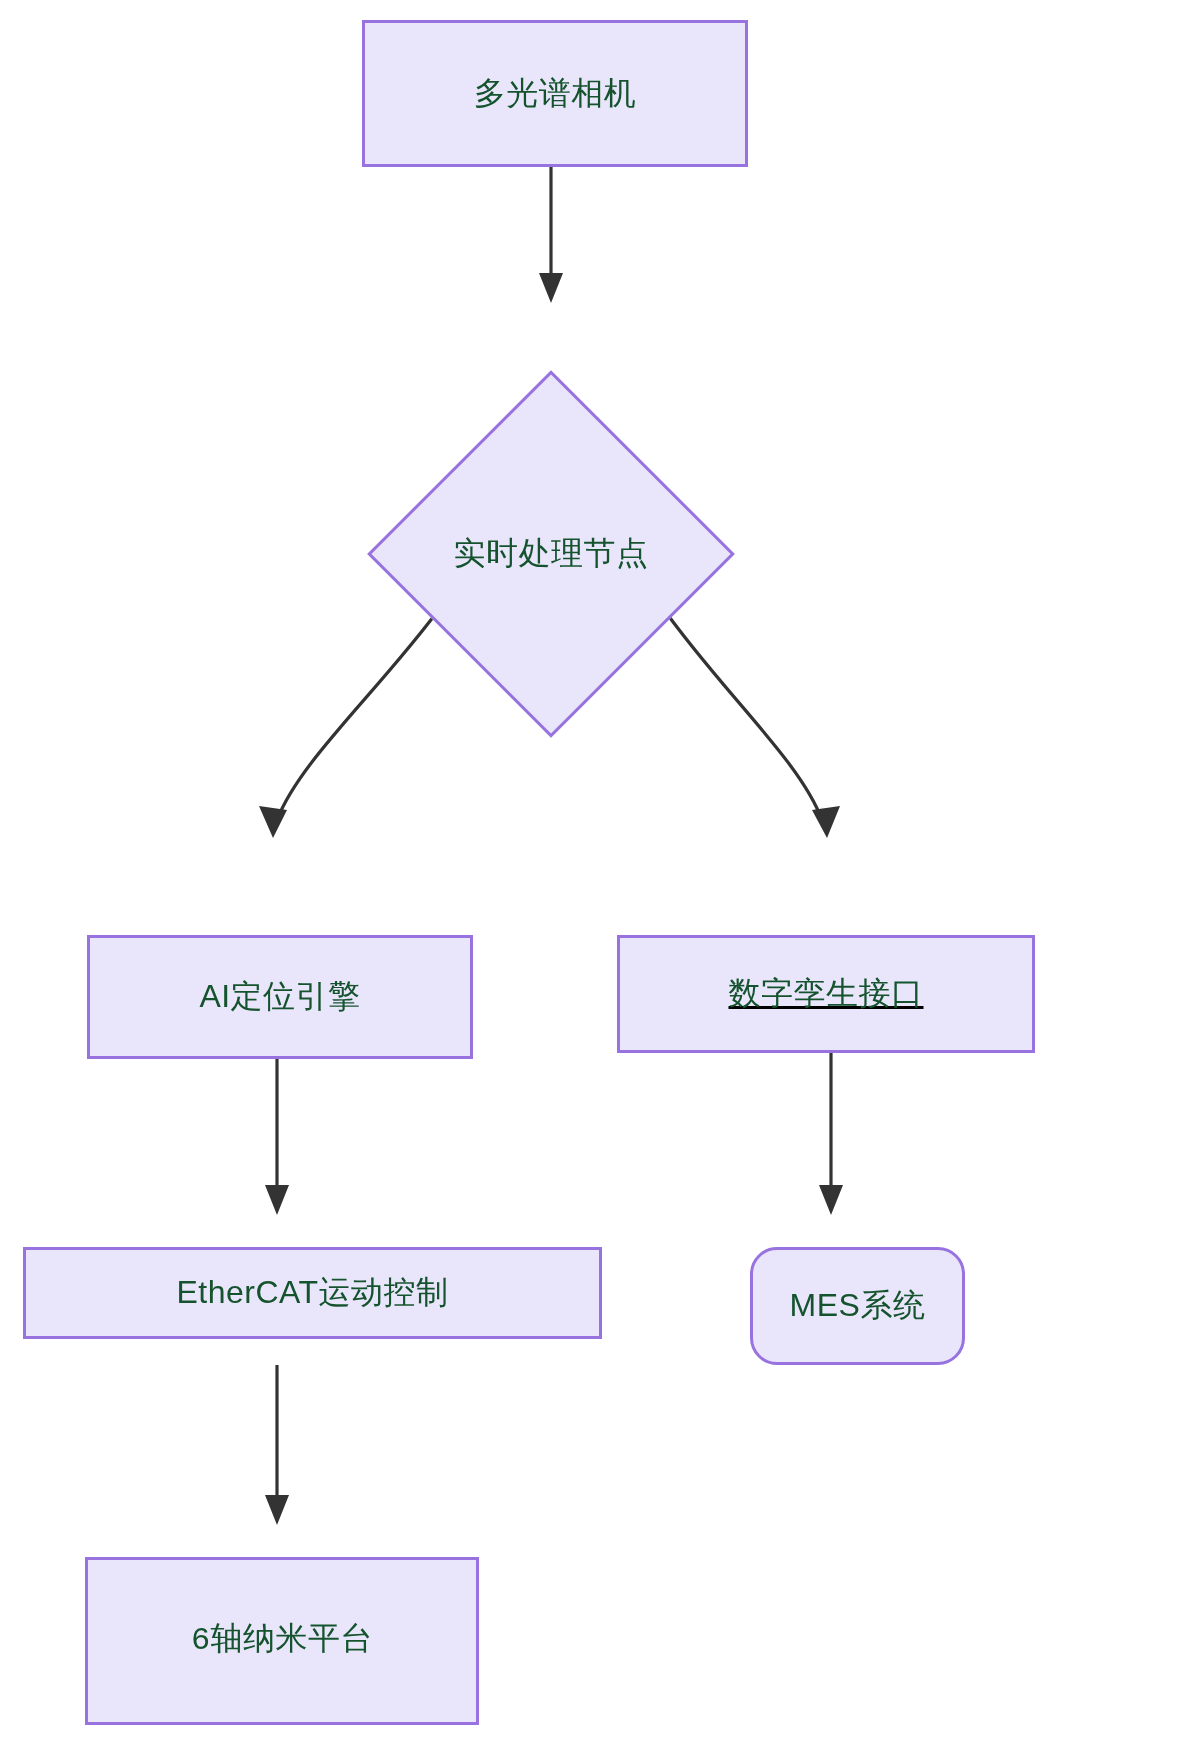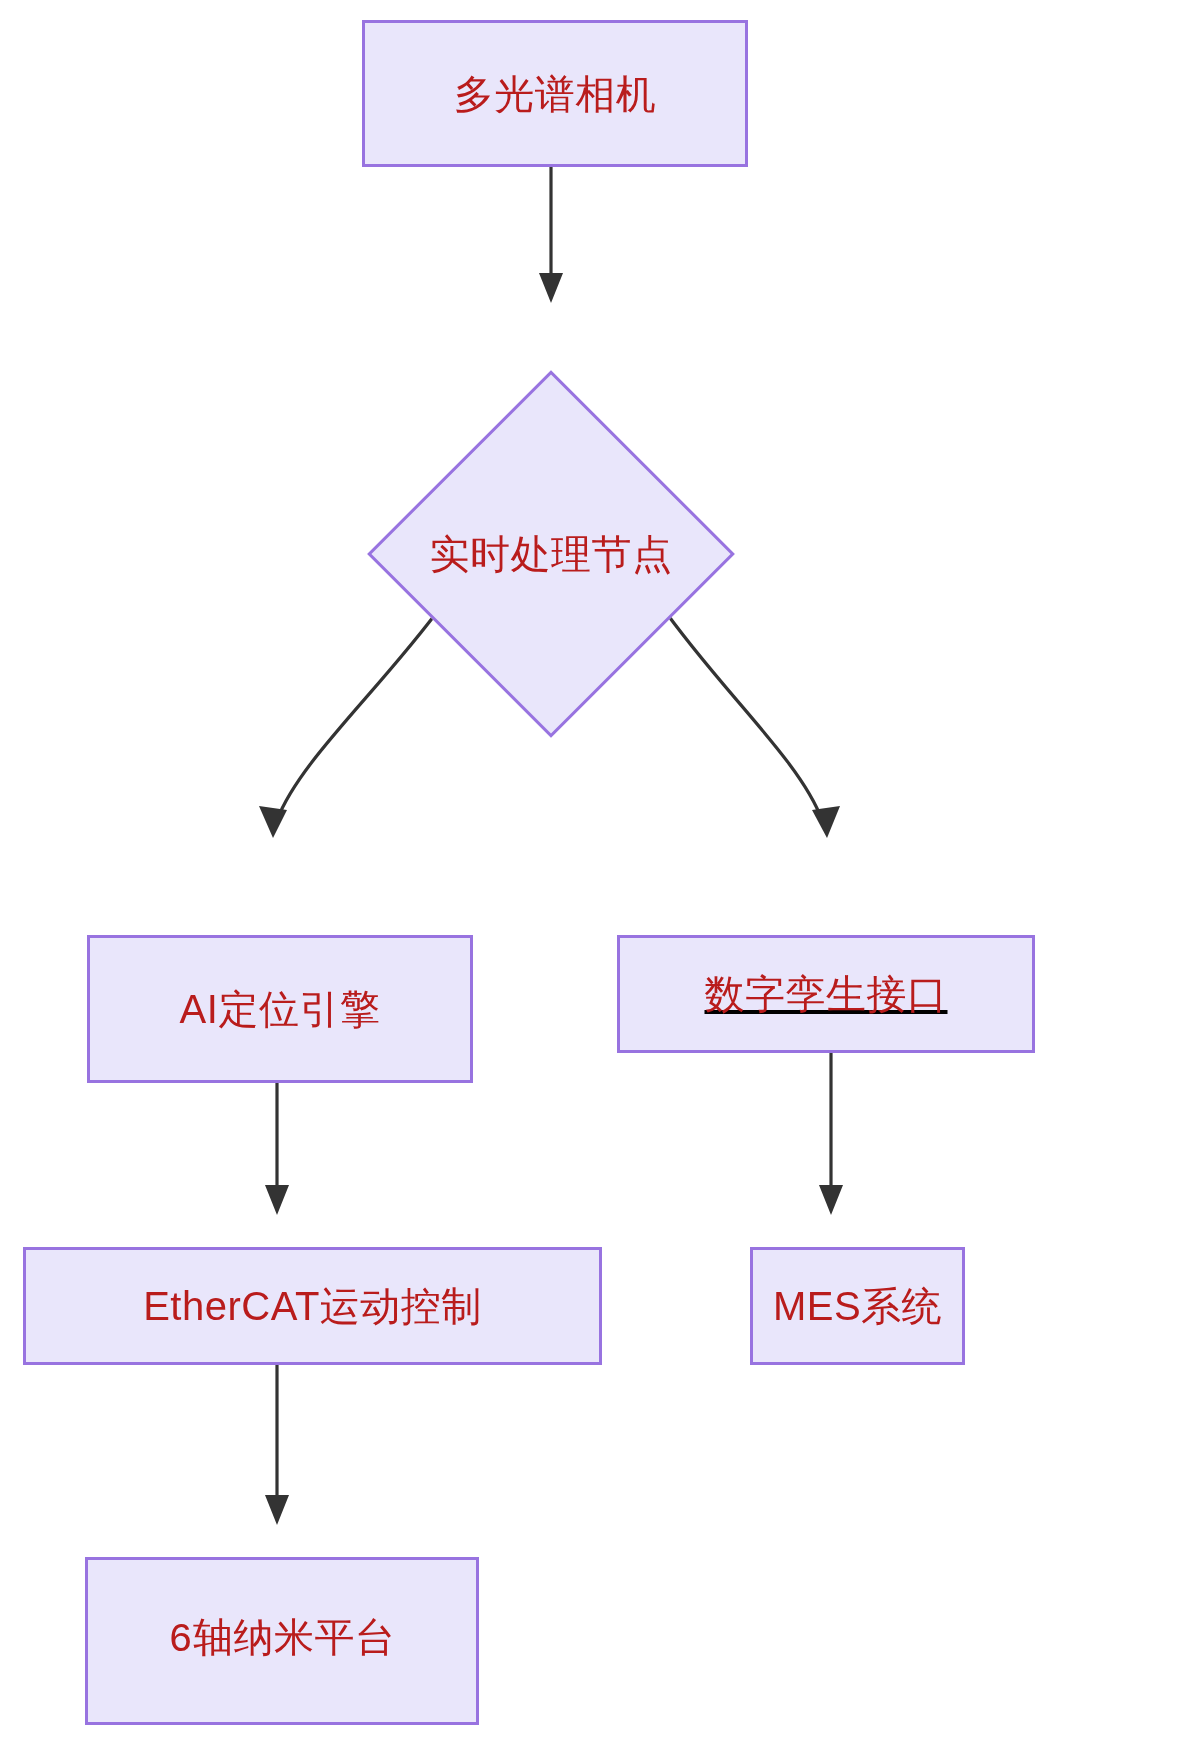--- a/index.html
+++ b/index.html
@@ -24,22 +24,22 @@
   .node {
     position: absolute;
     box-sizing: border-box;
     background: #e9e6fb;
     border: 3px solid #9873e0;
     display: flex;
     align-items: center;
     justify-content: center;
   }
   .node-label {
-    color: #b91c1c;
-    font-size: 40px;
+    color: #14532d;
+    font-size: 32px;
     line-height: 1.1;
     white-space: nowrap;
     text-align: center;
     letter-spacing: 0.5px;
   }
   
   .decision {
     position: absolute;
     box-sizing: border-box;
     background: #e9e6fb;
@@ -66,24 +66,24 @@
     stroke: #333333;
     stroke-width: 3.2;
   }
   .arrow-head {
     fill: #333333;
     stroke: none;
   }
 
   
   #node-camera      { left: 362px; top: 20px;   width: 386px; height: 147px; }
-  #node-ai          { left: 87px;  top: 935px;  width: 386px; height: 148px; }
+  #node-ai          { left: 87px;  top: 935px;  width: 386px; height: 124px; }
   #node-twin        { left: 617px; top: 935px;  width: 418px; height: 118px; text-decoration: underline; }
-  #node-ethercat    { left: 23px;  top: 1247px; width: 579px; height: 118px; }
-  #node-mes         { left: 750px; top: 1247px; width: 215px; height: 118px; }
+  #node-ethercat    { left: 23px;  top: 1247px; width: 579px; height: 92px; }
+  #node-mes         { left: 750px; top: 1247px; width: 215px; height: 118px; border-radius: 27px; }
   #node-stage       { left: 85px;  top: 1557px; width: 394px; height: 168px; font-family: Liberation Mono, monospace; }
 
   #node-realtime    { left: 421px; top: 424px;  width: 260px; height: 260px; }
   #label-realtime   { left: 371px; top: 471px;  width: 360px; height: 166px; }
 </style>
 </head>
 <body>
 
 <div id="flow-root">
 

